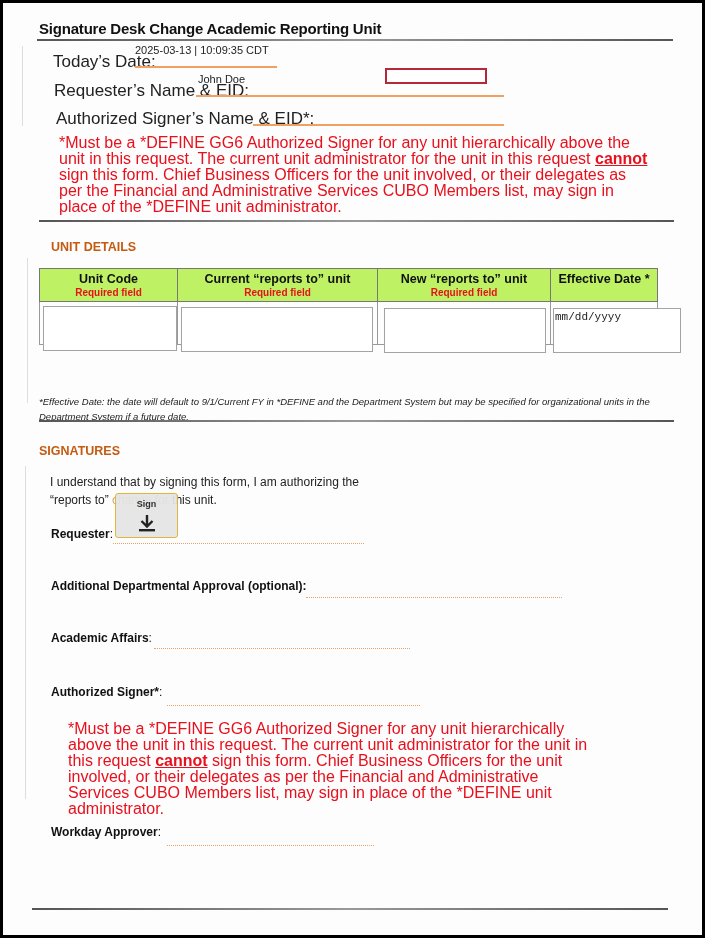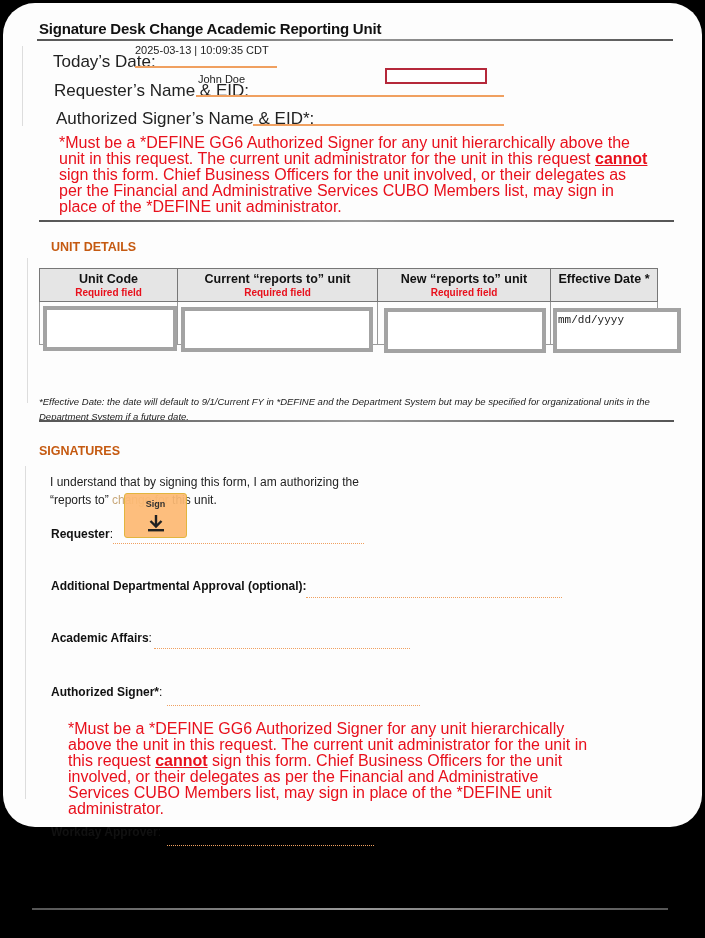--- a/index.html
+++ b/index.html
@@ -1,23 +1,22 @@
 <!DOCTYPE html>
 <html><head>
 <meta charset="utf-8">
 <style>
   html, body { margin: 0; padding: 0; }
   body {
     width: 705px; height: 938px; background: #000; position: relative;
     font-family: "Liberation Sans", sans-serif; overflow: hidden;
   }
   .page {
-    position: absolute; left: 3px; top: 3px; width: 699px; height: 824px;
+    position: absolute; left: 3px; top: 3px; width: 699px; height: 932px;
     background: #fdfdfd;
-    border-radius: 32px;
   }
   .abs { position: absolute; }
   .title {
     left: 36px; top: 17px; font-size: 15px; font-weight: bold; color: #111;
     letter-spacing: -0.2px;
   }
   .hr {
     height: 2px;
     background: linear-gradient(to right, #555 0%, #999 50%, #555 100%);
   }
@@ -29,43 +28,43 @@
   .redtext u { font-weight: bold; }
   .sect {
     font-size: 12.5px; font-weight: bold; color: #c55a11;
   }
   .vbar { width: 1px; background: #ddd; }
   table.unit {
     position: absolute; left: 36px; top: 265px; width: 618px;
     border-collapse: collapse; table-layout: fixed;
   }
   table.unit th {
-    background: #e5e5e5; border: 1px solid #777; height: 32px; padding: 0;
+    background: #bef264; border: 1px solid #777; height: 32px; padding: 0;
     text-align: center; vertical-align: top; font-size: 12.5px; color: #111;
   }
   table.unit th .h { display: block; margin-top: 3px; font-weight: bold; }
   table.unit th .r {
     display: block; color: #e8101c; font-weight: bold; font-size: 10px; margin-top: 1px;
   }
   table.unit td {
     border: 1px solid #999; height: 42px; padding: 0; position: relative;
   }
   .cellbox {
-    position: absolute; border: 4px solid #a3a3a3; background: #fff; box-sizing: border-box;
+    position: absolute; border: 1px solid #a3a3a3; background: #fff; box-sizing: border-box;
     font-family: "Liberation Mono", monospace; font-size: 11px; color: #222; padding: 2px 1px;
   }
   .italic-note { font-size: 9.5px; font-style: italic; color: #222; line-height: 15px; margin-top: 20px; }
   .body-text { font-size: 12px; color: #222; line-height: 18px; }
   .sig-label { font-size: 12px; font-weight: bold; color: #111; }
   .sig-label span.colon { font-weight: normal; }
   .dotline { border-top: 1px dotted #f0a060; height: 0; }
   .sign-btn {
     position: absolute; left: 112px; top: 490px; width: 63px; height: 45px;
-    background: #fdba74; border: 1px solid #e0b030; border-radius: 3px; box-sizing: border-box;
-    opacity: 0.93; cursor: pointer; margin-left: 9px;
+    background: #e5e5e5; border: 1px solid #e0b030; border-radius: 3px; box-sizing: border-box;
+    opacity: 0.93; cursor: pointer;
   }
   .sign-btn .lbl {
     position: absolute; left: 0; right: 0; top: 5px; text-align: center;
     font-size: 9px; font-weight: bold; color: #222;
   }
   .sign-btn svg { position: absolute; left: 22px; top: 20px; }
   .faded { color: #c8a87a; }
 </style>
 </head>
 <body>

